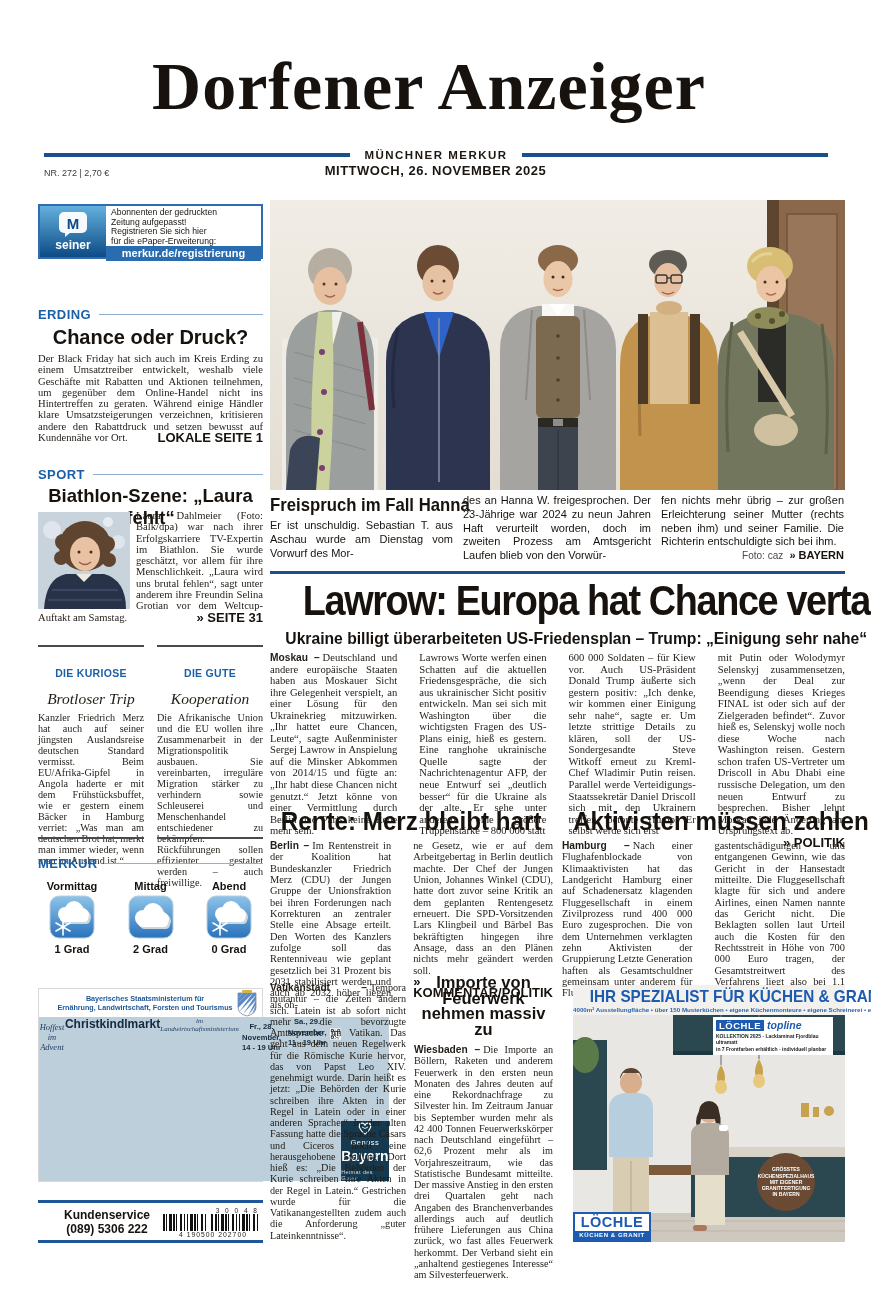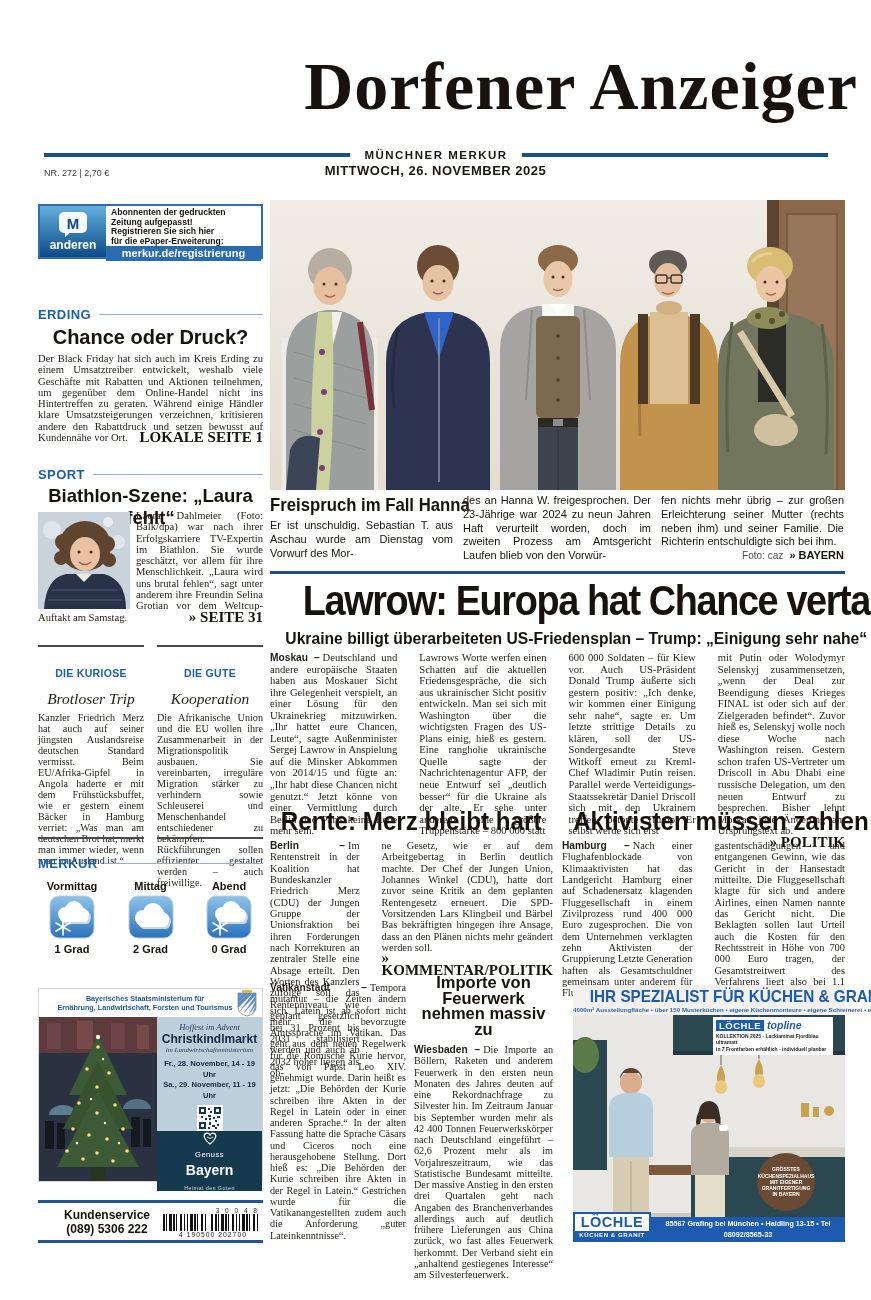--- a/index.html
+++ b/index.html
@@ -3,50 +3,50 @@
 <meta charset="utf-8">
 <style>
 *{margin:0;padding:0;box-sizing:border-box}
 html,body{background:#fff}
 .page{position:relative;width:871px;height:1300px;background:#fff;overflow:hidden;
   font-family:"Liberation Serif",serif;color:#211c16}
 .abs{position:absolute}
 .jt{text-align:justify;hyphens:auto;-webkit-hyphens:auto}
 
 
-.m-title{top:40px;left:0;width:858px;text-align:right;
+.m-title{top:40px;left:0;width:858px;text-align:center;
   font-family:"Liberation Serif",serif;font-weight:bold;font-size:68px;line-height:92px;
   letter-spacing:1px;color:#17120d}
 .m-rulerow{top:149px;left:44px;width:784px;display:flex;align-items:center;gap:14px}
 .m-rule{flex:1;height:3.5px;background:#1d4e8c}
 .m-edition{font-family:"Liberation Sans",sans-serif;font-weight:bold;font-size:11.5px;
   letter-spacing:1.5px;color:#1c1712;white-space:nowrap}
 .m-date{top:163px;left:0;width:871px;text-align:center;font-family:"Liberation Sans",sans-serif;
   font-weight:bold;font-size:13px;letter-spacing:.5px;color:#1c1712}
 .m-issue{top:168px;left:44px;font-family:"Liberation Sans",sans-serif;font-size:9px;color:#3a3a3a}
 
 
 .epaper{top:204px;left:38px;width:225px;height:55px;border:2px solid #2f6cb0;display:flex;background:#fff}
 .ep-left{width:66px;background:linear-gradient(180deg,#63b0dd,#0d4a86);display:flex;flex-direction:column;
   align-items:center;justify-content:center;gap:1px}
 .ep-label{color:#fff;font-family:"Liberation Sans",sans-serif;font-weight:bold;font-size:12px}
 .ep-right{flex:1;display:flex;flex-direction:column}
-.ep-text{flex:1;font-family:"Liberation Sans",sans-serif;font-weight:bold;font-size:8.6px;
+.ep-text{flex:1;font-family:"Liberation Sans",sans-serif;font-weight:normal;font-size:8.6px;
   line-height:9.6px;padding:2px 11px 0 5px;white-space:pre-line;color:#17120d}
 .ep-url{background:#2a6cb0;color:#fff;font-family:"Liberation Sans",sans-serif;font-weight:bold;
   font-size:11px;line-height:15px;text-align:center}
 
 .sec-label{display:flex;align-items:center;gap:8px;width:225px;left:38px}
 .sec-label b{font-family:"Liberation Sans",sans-serif;font-weight:bold;font-size:13px;
   letter-spacing:.4px;color:#1a5fa8}
 .sec-rule{flex:1;height:1.5px;background:#8fb0d4}
 .sb-head{left:38px;width:225px;text-align:center;font-family:"Liberation Sans",sans-serif;
   font-weight:bold;color:#17120d}
 .sb-body{left:38px;width:225px;font-size:10.6px;line-height:11.3px}
-.pref{float:right;font-family:Liberation Serif, serif;font-weight:bold;font-size:15px;color:#17120d}
+.pref{float:right;font-family:Liberation Sans, sans-serif;font-weight:bold;font-size:13px;color:#17120d}
 .laura{float:left;width:92px;height:97px;margin:2px 6px 2px 0}
 
 .krule{height:1.5px;background:#4a4a4a}
 .brief{width:106px}
 .brief .bl{display:block;text-align:center;font-family:"Liberation Sans",sans-serif;font-weight:bold;
   font-size:10.5px;letter-spacing:.3px;color:#1a5fa8;margin-top:19px}
 .brief .bt{display:block;text-align:center;font-style:italic;font-size:15.5px;margin:11px 0 4px}
 .brief p{font-size:10.2px;line-height:11px}
 
 .wetter-row{top:880px;left:38px;width:225px;display:flex;justify-content:space-between}
@@ -54,21 +54,21 @@
   font-size:11px;color:#17120d}
 .w-icon{margin:3px auto 2px;width:46px;height:44px}
 
 
 .markt{top:988px;left:38px;width:225px;height:194px;border:1px solid #d8d8d8;display:flex;flex-direction:column;background:#fff}
 .mk-strip{height:30px;display:flex;align-items:center}
 .mk-min{flex:1;font-family:"Liberation Sans",sans-serif;font-weight:bold;font-size:7.2px;
   line-height:9px;color:#1d5798;text-align:center;white-space:pre-line;padding-left:16px}
 .mk-main{flex:1;display:flex}
 .mk-photo{width:118px;height:164px}
-.mk-panel{flex:1;background:#bccfda;display:flex;flex-direction:column}
+.mk-panel{flex:1;background:#bccfda;display:flex;}
 .mk-tag{font-style:italic;font-size:8.5px;text-align:center;color:#1b3a5f;margin-top:5px}
 .mk-title{font-family:"Liberation Sans",sans-serif;font-weight:bold;font-size:12px;text-align:center;color:#12293e}
 .mk-sub{font-style:italic;font-size:7px;text-align:center;color:#1b3a5f}
 .mk-date{font-family:"Liberation Sans",sans-serif;font-weight:bold;font-size:7.6px;line-height:10.5px;
   text-align:center;color:#12293e}
 .mk-qr{margin:4px auto 0}
 .mk-navy{background:#15394e;margin-top:auto;height:60px;display:flex;flex-direction:column;align-items:center;justify-content:space-between}
 .mk-b1{color:#fff;font-family:"Liberation Sans",sans-serif;font-size:7.5px;letter-spacing:.5px}
 .mk-b2{color:#fff;font-family:"Liberation Sans",sans-serif;font-weight:bold;font-size:14px;line-height:13px}
 .mk-b3{color:#cfd8dd;font-family:"Liberation Sans",sans-serif;font-size:5.5px;margin-top:3px;letter-spacing:.4px}
@@ -158,21 +158,21 @@
   <div class="abs m-date">MITTWOCH, 26. NOVEMBER 2025</div>
   <div class="abs m-issue">NR. 272 | 2,70 €</div>
 
   <div class="abs epaper">
     <div class="ep-left">
       <svg width="30" height="26" viewBox="0 0 30 26">
         <rect x="1" y="1" width="28" height="21" rx="5" fill="#ffffff" opacity="0.95"></rect>
         <polygon points="7,21 7,26 13,21" fill="#ffffff" opacity="0.95"></polygon>
         <text x="15" y="17.5" text-anchor="middle" font-family="Liberation Sans,sans-serif" font-size="15" font-weight="bold" fill="#0d4a86">M</text>
       </svg>
-      <span class="ep-label">anderen</span>
+      <span class="ep-label">seiner</span>
     </div>
     <div class="ep-right">
       <div class="ep-text">Abonnenten der gedruckten
 Zeitung aufgepasst!
 Registrieren Sie sich hier
 für die ePaper-Erweiterung:</div>
       <div class="ep-url">merkur.de/registrierung</div>
     </div>
   </div>
 
@@ -662,19 +662,15 @@
     </div>
     <div class="k-badge">GRÖSSTES
 KÜCHENSPEZIALHAUS
 MIT EIGENER
 GRANITFERTIGUNG
 IN BAYERN</div>
     <div class="k-logo">
       <div class="k-logo-t">LÖCHLE</div>
       <div class="k-logo-s">KÜCHEN &amp; GRANIT</div>
     </div>
-    <div class="k-bar">
-      <div>85567 Grafing bei München  •  Haidling 13-15  •  Tel 08092/8565-33</div>
-      <div>Geöffnet: Mo-Fr 9-19 Uhr ; Sa 9-18 Uhr  •  www.loechle.de</div>
-    </div>
   </div>
 
 </div>
 
 </body></html>

